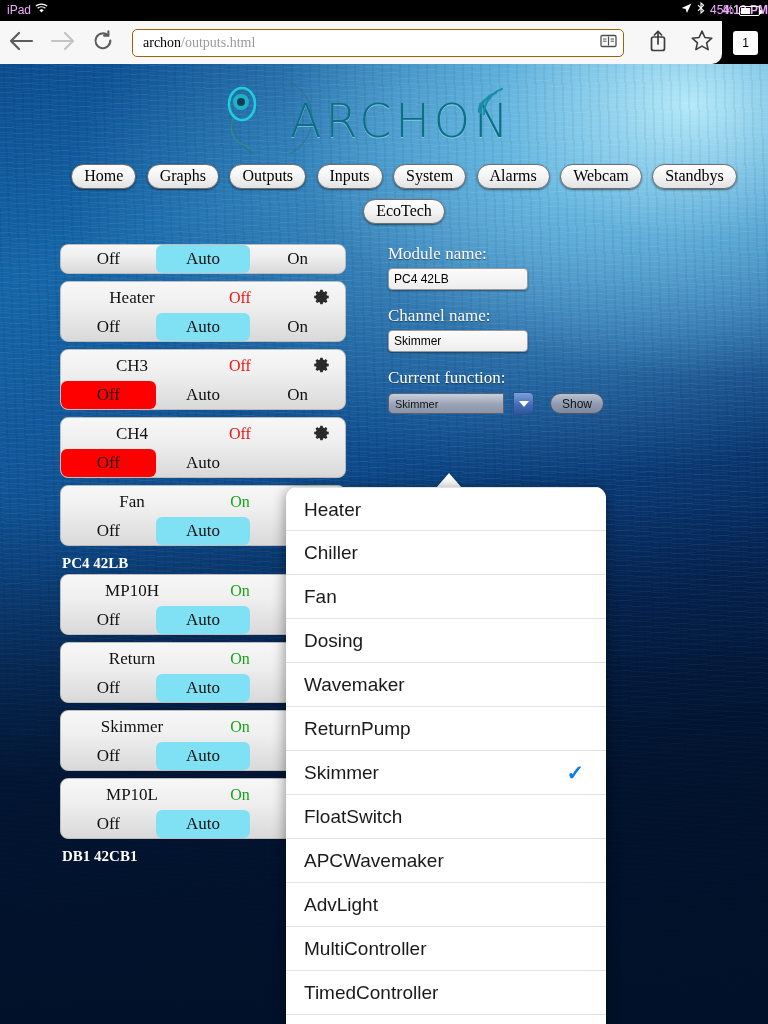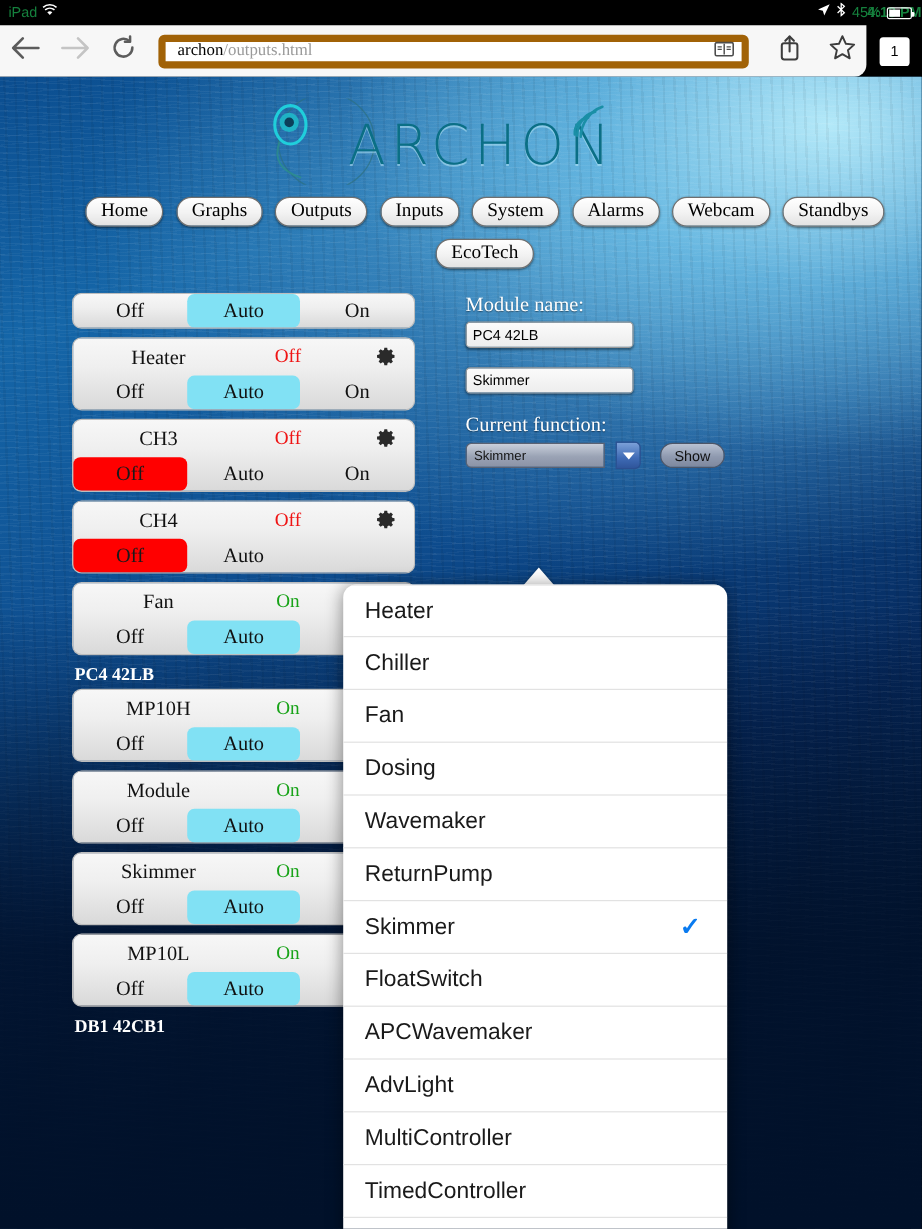--- a/index.html
+++ b/index.html
@@ -6,21 +6,21 @@
   html, body {
     width: 768px; height: 1024px;
     font-family: "Liberation Sans", sans-serif;
     overflow: hidden;
     background: #000;
   }
 
   
   .statusbar {
     position: absolute; top: 0; left: 0; width: 768px; height: 21px;
-    background: #000; color: #15803d;
+    background: #000; color: #f0abfc;
     font-size: 12px; line-height: 21px;
     display: flex; align-items: center;
   }
   .sb-left { position: absolute; left: 7px; display: flex; align-items: center; gap: 4px; }
   .sb-center { position: absolute; left: 0; width: 768px; text-align: right; font-weight: bold; font-size: 12px; }
   .sb-right { position: absolute; right: 8px; display: flex; align-items: center; gap: 5px; }
   .sb-device { font-size: 12px; }
   .battpct { font-size: 12px; }
   .batt {
     width: 21px; height: 10px; border: 1px solid #fff; border-radius: 2px;
@@ -38,21 +38,21 @@
     background: #000;
   }
   .chrome-bg {
     position: absolute; left: 0; top: 0; width: 722px; height: 43px;
     background: #f7f7f7;
     border-radius: 0 0 10px 0;
   }
   .nav-btns { position: absolute; top: 0; left: 8px; height: 43px; display: flex; align-items: center; gap: 16px; }
   .urlbar {
     position: absolute; left: 132px; top: 8px; width: 492px; height: 28px;
-    background: #fff; border: 6px solid #a16207; border-radius: 5px;
+    background: #fff; border: 1px solid #a16207; border-radius: 5px;
     display: flex; align-items: center; padding: 0 6px 0 10px;
   }
   .urltext { font-size: 14px; color: #9a9a9a; font-family: "Liberation Serif", serif; flex: 1; white-space: nowrap; overflow: hidden; }
   .urltext b { color: #000; font-weight: normal; }
   .right-icons { position: absolute; right: 54px; top: 0; height: 43px; display: flex; align-items: center; gap: 22px; }
   .tabcount {
     position: absolute; right: 10px; top: 10px;
     width: 25px; height: 24px; background: #fff; border-radius: 3px;
     color: #000; font-size: 12px; display: flex; align-items: center; justify-content: center;
   }
@@ -406,21 +406,21 @@
           <div class="ch-state on">On</div>
         </div>
         <div class="seg">
           <div>Off</div>
           <div class="sel-auto">Auto</div>
           <div></div>
         </div>
       </div>
       <div class="card">
         <div class="card-top">
-          <div class="ch-name">Module</div>
+          <div class="ch-name">Return</div>
           <div class="ch-state on">On</div>
         </div>
         <div class="seg">
           <div>Off</div>
           <div class="sel-auto">Auto</div>
           <div></div>
         </div>
       </div>
       <div class="card">
         <div class="card-top">
@@ -443,20 +443,21 @@
           <div class="sel-auto">Auto</div>
           <div></div>
         </div>
       </div>
       <div class="group-hdr">DB1 42CB1</div>
     </div>
 
   <div class="form">
     <div class="flabel">Module name:</div>
     <input class="finput" value="PC4 42LB" style="">
+    <div class="flabel">Channel name:</div>
     <input class="finput" value="Skimmer" style="">
     <div class="flabel">Current function:</div>
     <div class="selrow">
       <div class="fakeselect">Skimmer</div>
       <div class="selarrow">
           <span></span>
         </div>
       <div class="showbtn">Show</div>
     </div>
   </div>

